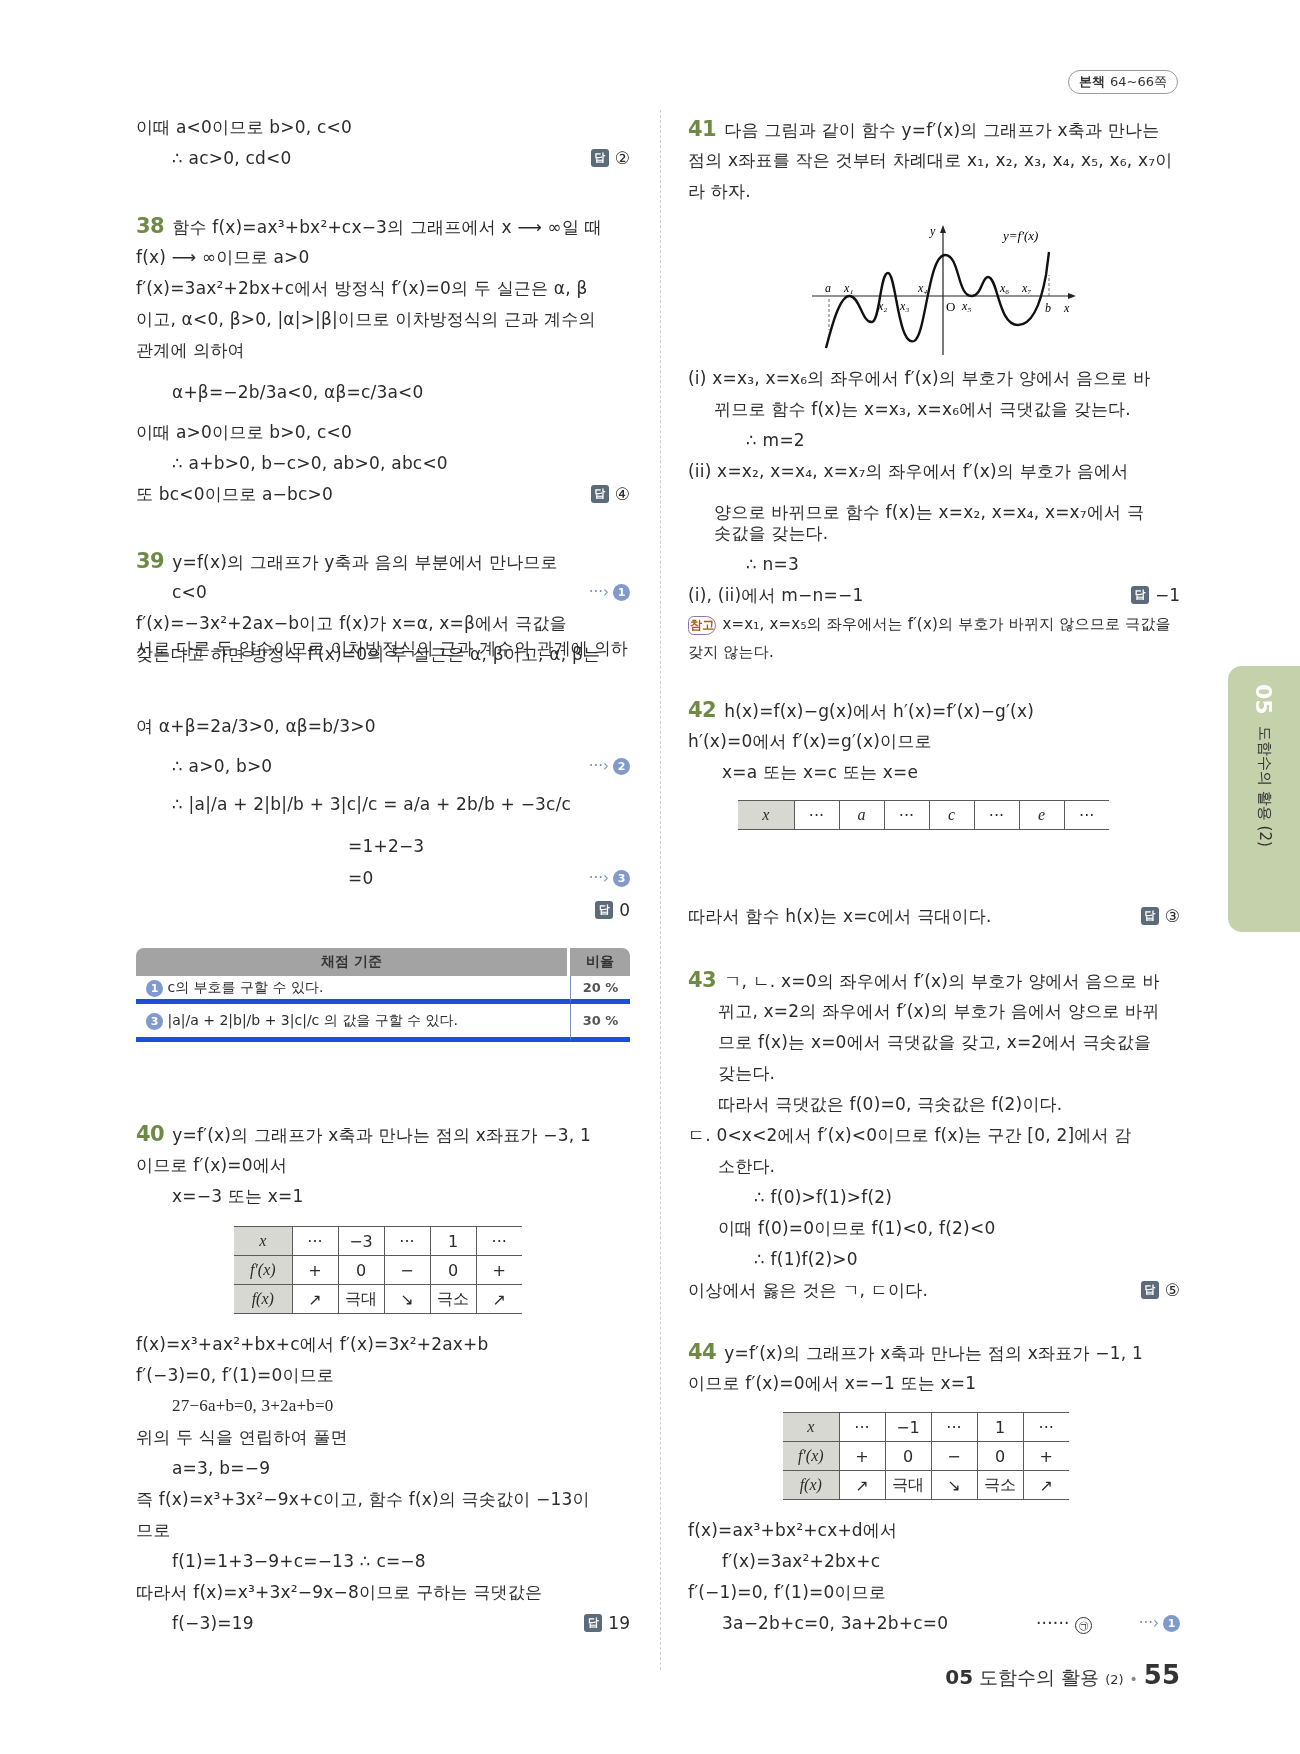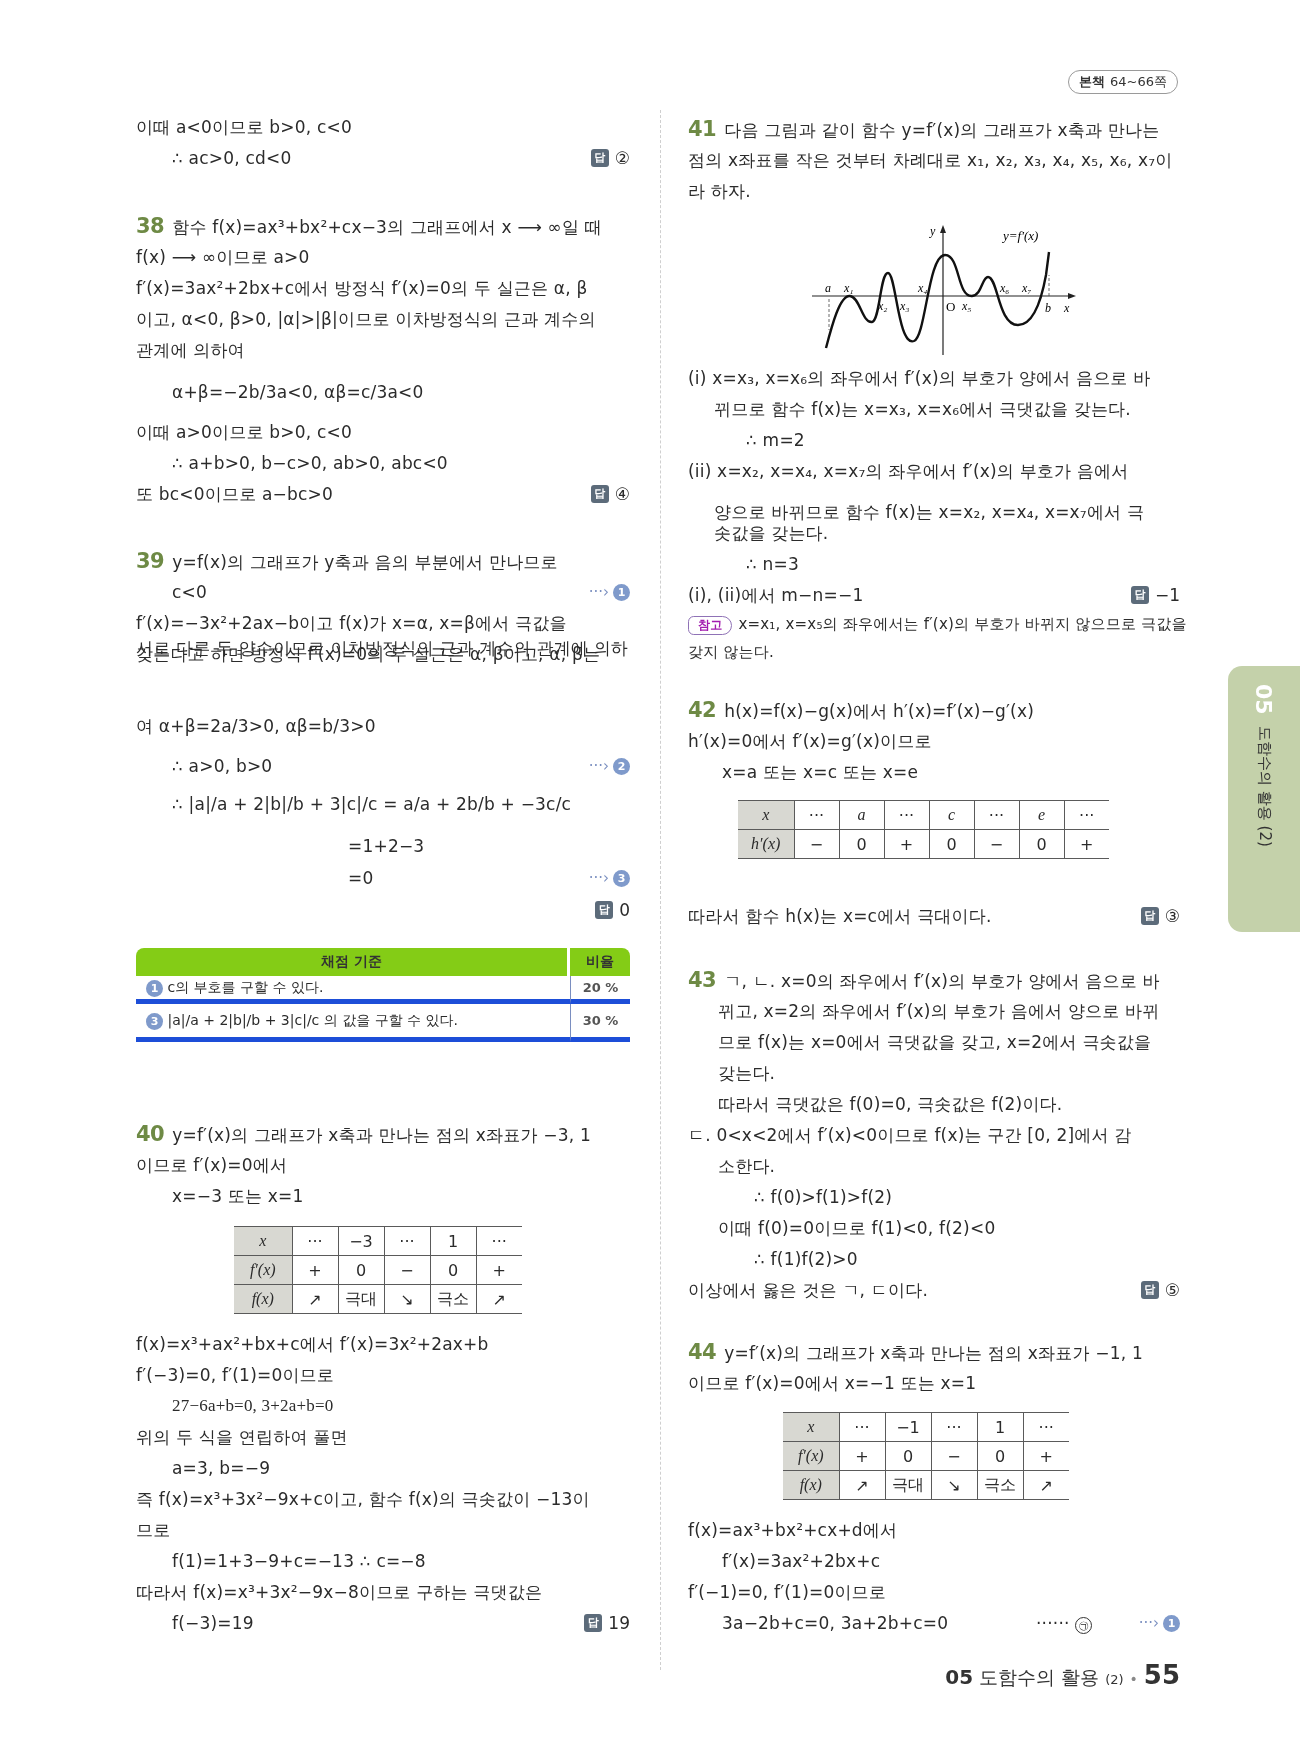--- a/index.html
+++ b/index.html
@@ -22,27 +22,27 @@
   .ans-icon { display: inline-block; width: 18px; height: 18px; background: #5c6b7a; color: #fff; font-size: 11px; line-height: 18px; text-align: center; border-radius: 3px; font-weight: bold; }
   .step { position: absolute; right: 0; font-size: 15px; line-height: 24px; color: #7a8fc0; display: flex; align-items: center; gap: 4px; }
   .step-dot { display: inline-block; width: 17px; height: 17px; border-radius: 50%; background: #7f9acb; color: #fff; font-size: 11px; line-height: 17px; text-align: center; font-weight: bold; }
   table.sign { position: absolute; border-collapse: collapse; font-size: 16px; }
   table.sign td { border: 1px solid #5a5a5a; height: 29px; text-align: center; padding: 0 6px; }
   table.sign td:first-child { background: #d8d8d2; border-left: none; }
   table.sign td:last-child { border-right: none; }
   table.sign tr:first-child td { border-top: 1.5px solid #5a5a5a; }
   table.sign tr:last-child td { border-bottom: 1.5px solid #5a5a5a; }
   .rubric { position: absolute; left: 136px; top: 948px; width: 494px; border-collapse: separate; border-spacing: 0; font-size: 14px; }
-  .rubric th { background: #84cc16; height: 28px; font-weight: bold; font-size: 14px; color: #333; }
+  .rubric th { background: #a3a3a3; height: 28px; font-weight: bold; font-size: 14px; color: #333; }
   .rubric th:first-child { border-top-left-radius: 8px; border-right: 3px solid #fff; }
   .rubric th:last-child { border-top-right-radius: 8px; width: 60px; }
   .rubric td { height: 28px; border-bottom: 5px solid #1d4ed8; padding-left: 10px; }
   .rubric td.pct { text-align: center; padding-left: 0; border-left: 1px solid #7a8ec0; font-weight: bold; color: #555; font-size: 13px; }
   .rubric tr:last-child td { height: 38px; }
-  .note-badge { display: inline-block; border: 1.5px solid #8f72b6; color: #a21caf; border-radius: 6px 10px 10px 6px; font-size: 12px; padding: 0 9px; line-height: 17px; margin-right: 6px; font-weight: bold; }
+  .note-badge { display: inline-block; border: 1.5px solid #8f72b6; color: #a16207; border-radius: 6px 10px 10px 6px; font-size: 12px; padding: 0 1px; line-height: 17px; margin-right: 6px; font-weight: bold; }
   .side-tab { position: absolute; left: 1228px; top: 666px; width: 72px; height: 266px; background: #c4d1aa; border-radius: 14px 0 0 14px; }
   .side-tab .num { position: absolute; left: 28px; top: 18px; font-size: 22px; color: #fff; font-weight: bold; transform: rotate(90deg); transform-origin: left top; left: 48px; }
   .side-tab .lbl { position: absolute; left: 46px; top: 60px; font-size: 15px; color: #333; transform: rotate(90deg); transform-origin: left top; white-space: nowrap; }
   .footer { position: absolute; right: 120px; top: 1660px; font-size: 19px; display: flex; align-items: baseline; gap: 6px; color: #333; }
   .footer .ch { font-weight: bold; font-size: 20px; }
   .footer .sm { font-size: 13px; }
   .footer .dot { color: #888; font-size: 14px; }
   .footer .pg { font-weight: bold; font-size: 26px; }
   .graph { position: absolute; left: 800px; top: 215px; }
   .circ { display: inline-block; width: 17px; height: 17px; border: 1px solid #333; border-radius: 50%; font-size: 10px; line-height: 15px; text-align: center; }
@@ -272,30 +272,20 @@
       <tr>
     <td style="width:56px" class="m">x</td>
     <td style="width:45px">···</td>
     <td style="width:45px" class="m">a</td>
     <td style="width:45px">···</td>
     <td style="width:45px" class="m">c</td>
     <td style="width:45px">···</td>
     <td style="width:45px" class="m">e</td>
     <td style="width:45px">···</td>
   </tr>
-  <tr>
-    <td class="m">h′(x)</td>
-    <td>−</td>
-    <td>0</td>
-    <td>+</td>
-    <td>0</td>
-    <td>−</td>
-    <td>0</td>
-    <td>+</td>
-  </tr>
 </tbody>
   </table>
 
 <table class="sign" style="left:783px; top:1412px;">
   <tbody>
       <tr>
     <td style="width:56px" class="m">x</td>
     <td style="width:46px">···</td>
     <td style="width:46px">−1</td>
     <td style="width:46px">···</td>

